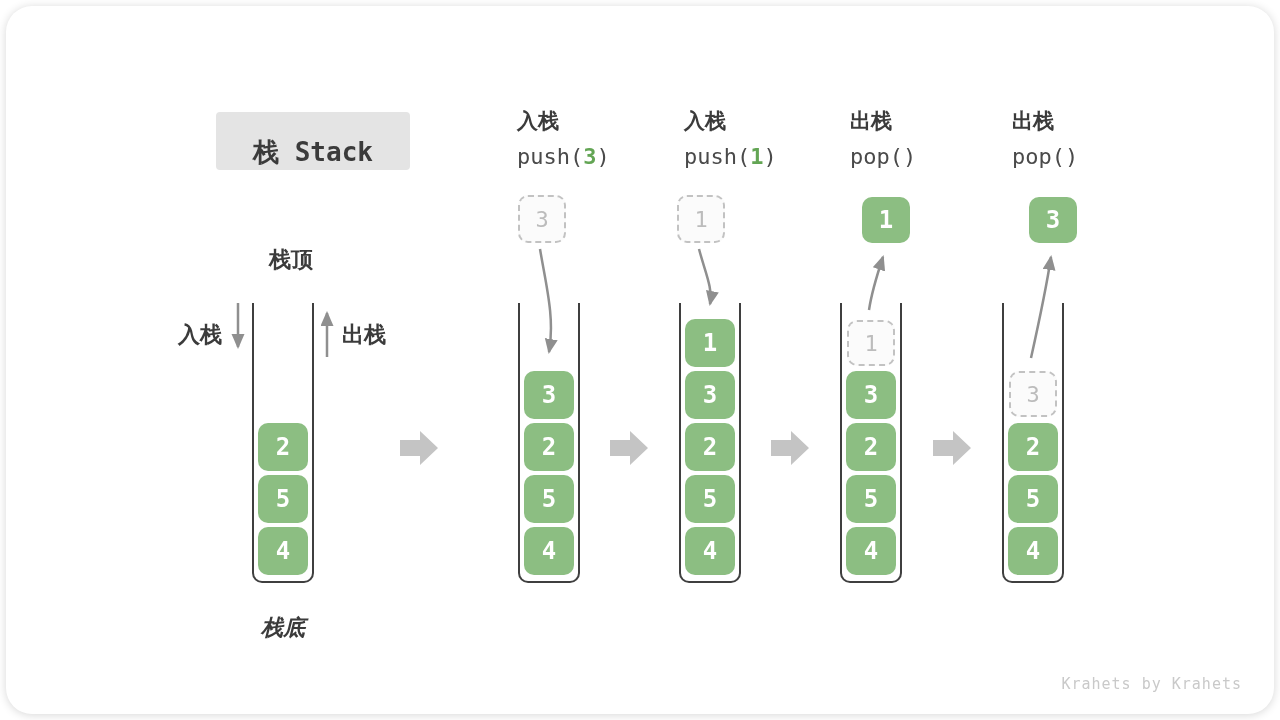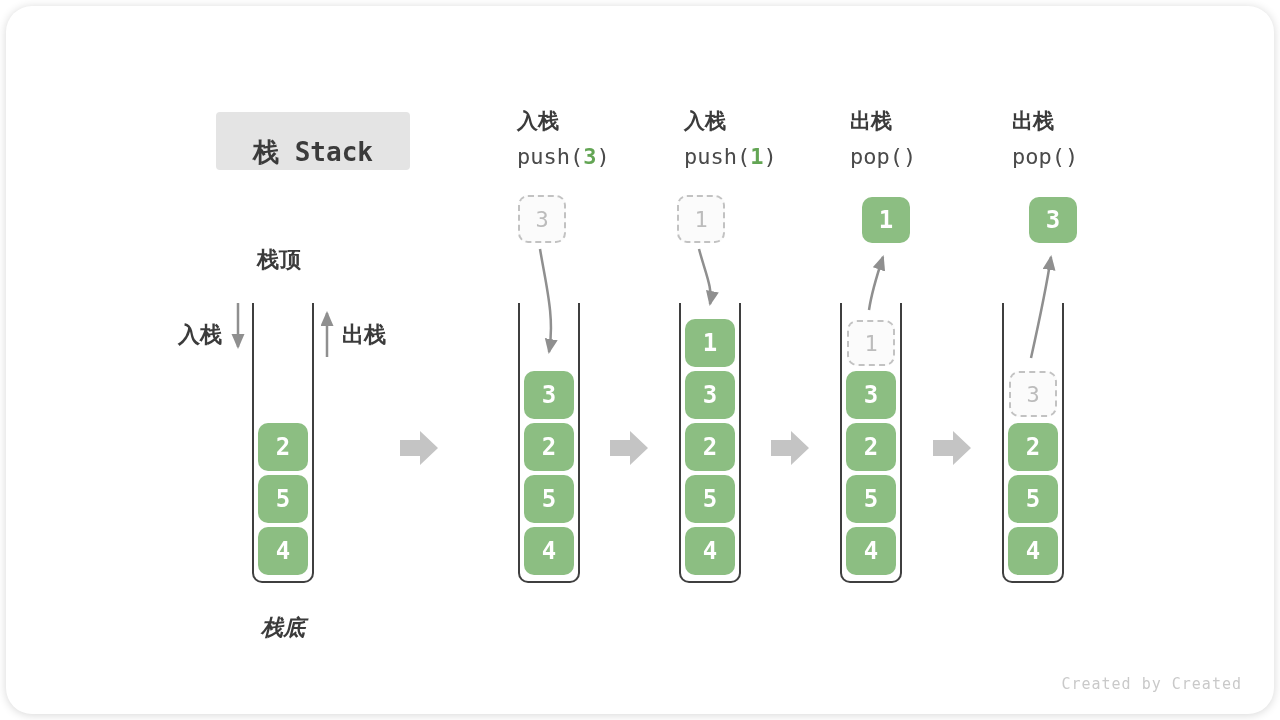--- a/index.html
+++ b/index.html
@@ -94,21 +94,21 @@
     <polygon class="block" points="400,440 420,440 420,431 438,448 420,465 420,456 400,456"></polygon>
     <polygon class="block" points="610,440 630,440 630,431 648,448 630,465 630,456 610,456"></polygon>
     <polygon class="block" points="771,440 791,440 791,431 809,448 791,465 791,456 771,456"></polygon>
     <polygon class="block" points="933,440 953,440 953,431 971,448 953,465 953,456 933,456"></polygon>
   </svg>
 
   <div class="title-box">
     <span>栈 Stack</span>
   </div>
 
-  <div class="zh-label centered" style="left:236px; top:245px; width:86px;">栈顶</div>
+  <div class="zh-label centered" style="left:248px; top:245px; width:86px;">栈顶</div>
   <div class="zh-label centered" style="left:240px; top:613px; width:86px;font-style:italic;">栈底</div>
   <div class="zh-label" style="left:178px; top:320px;">入栈</div>
   <div class="zh-label" style="left:342px; top:320px;">出栈</div>
 
   <div class="op" style="left:517px;">
     <div class="zh">入栈</div>
     <div class="code"><span>push(</span><span class="arg">3</span><span>)</span></div>
   </div>
   <div class="op" style="left:684px;">
     <div class="zh">入栈</div>
@@ -155,14 +155,14 @@
 
   <div class="cell" style="left:846px; top:371px;">3</div>
   <div class="cell" style="left:846px; top:423px;">2</div>
   <div class="cell" style="left:846px; top:475px;">5</div>
   <div class="cell" style="left:846px; top:527px;">4</div>
 
   <div class="cell" style="left:1008px; top:423px;">2</div>
   <div class="cell" style="left:1008px; top:475px;">5</div>
   <div class="cell" style="left:1008px; top:527px;">4</div>
 
-  <div class="watermark">Created by Created</div>
+  <div class="watermark">Krahets by Krahets</div>
 </div>
 
 </body></html>

